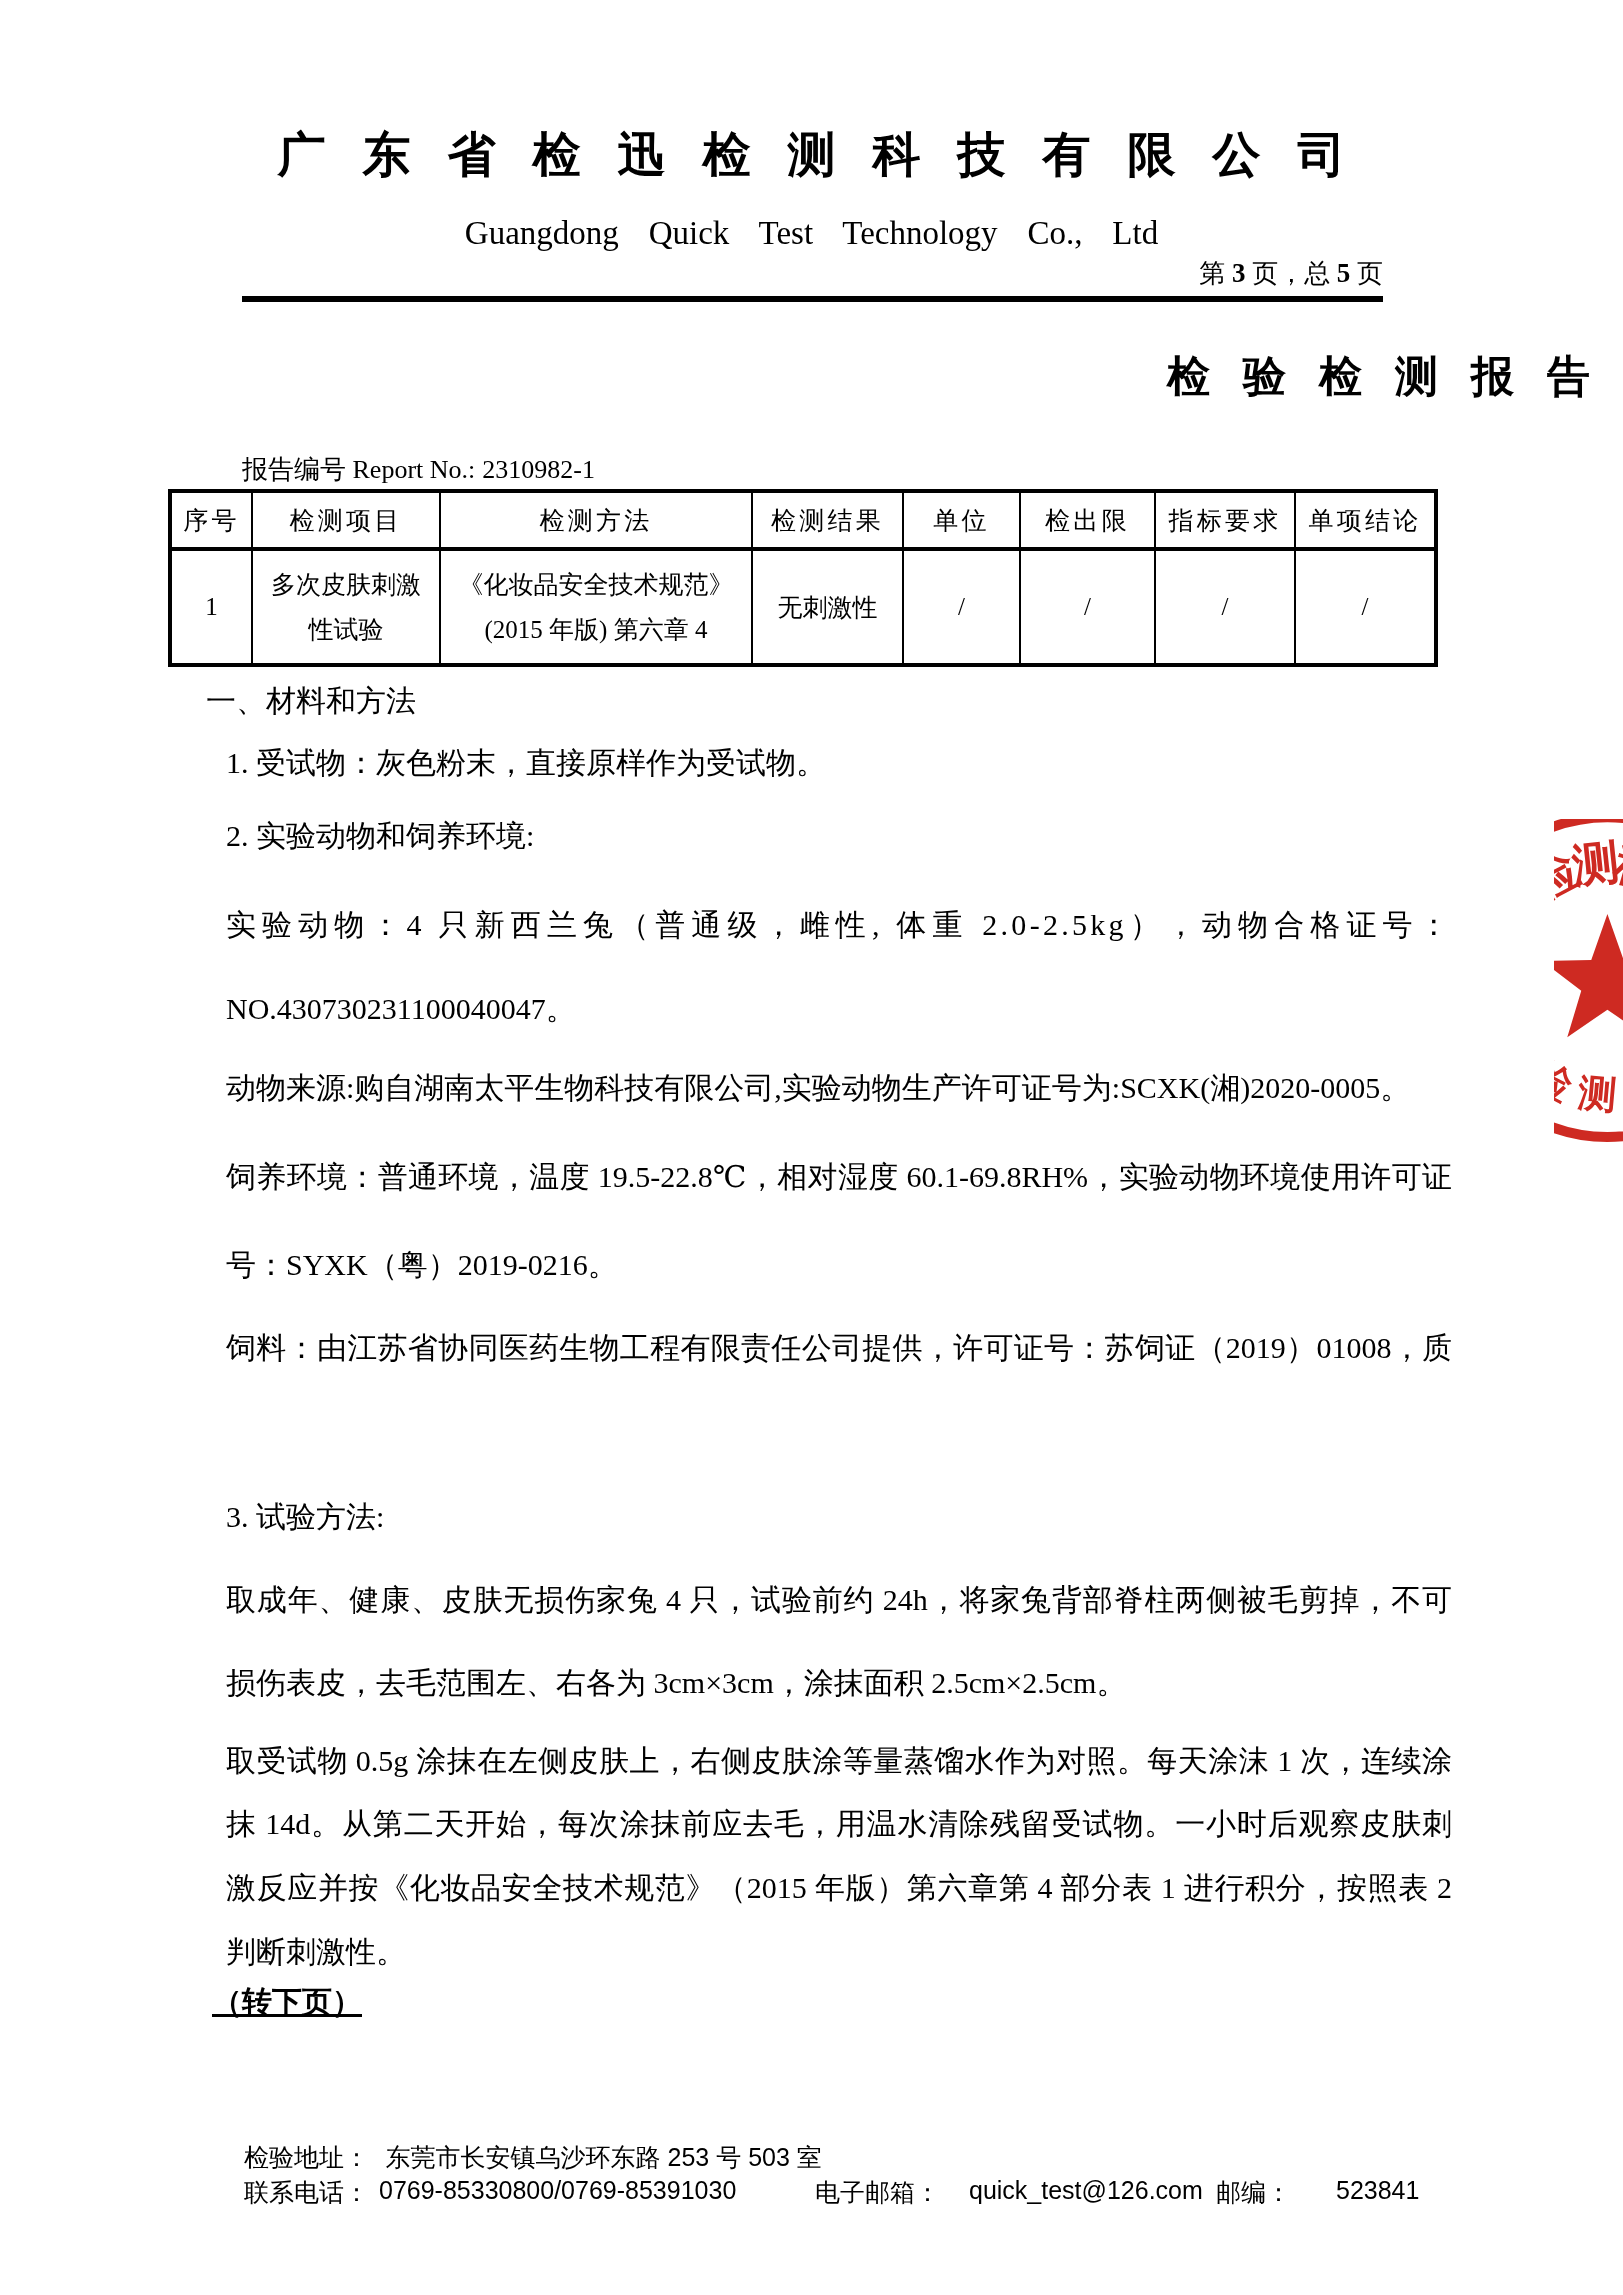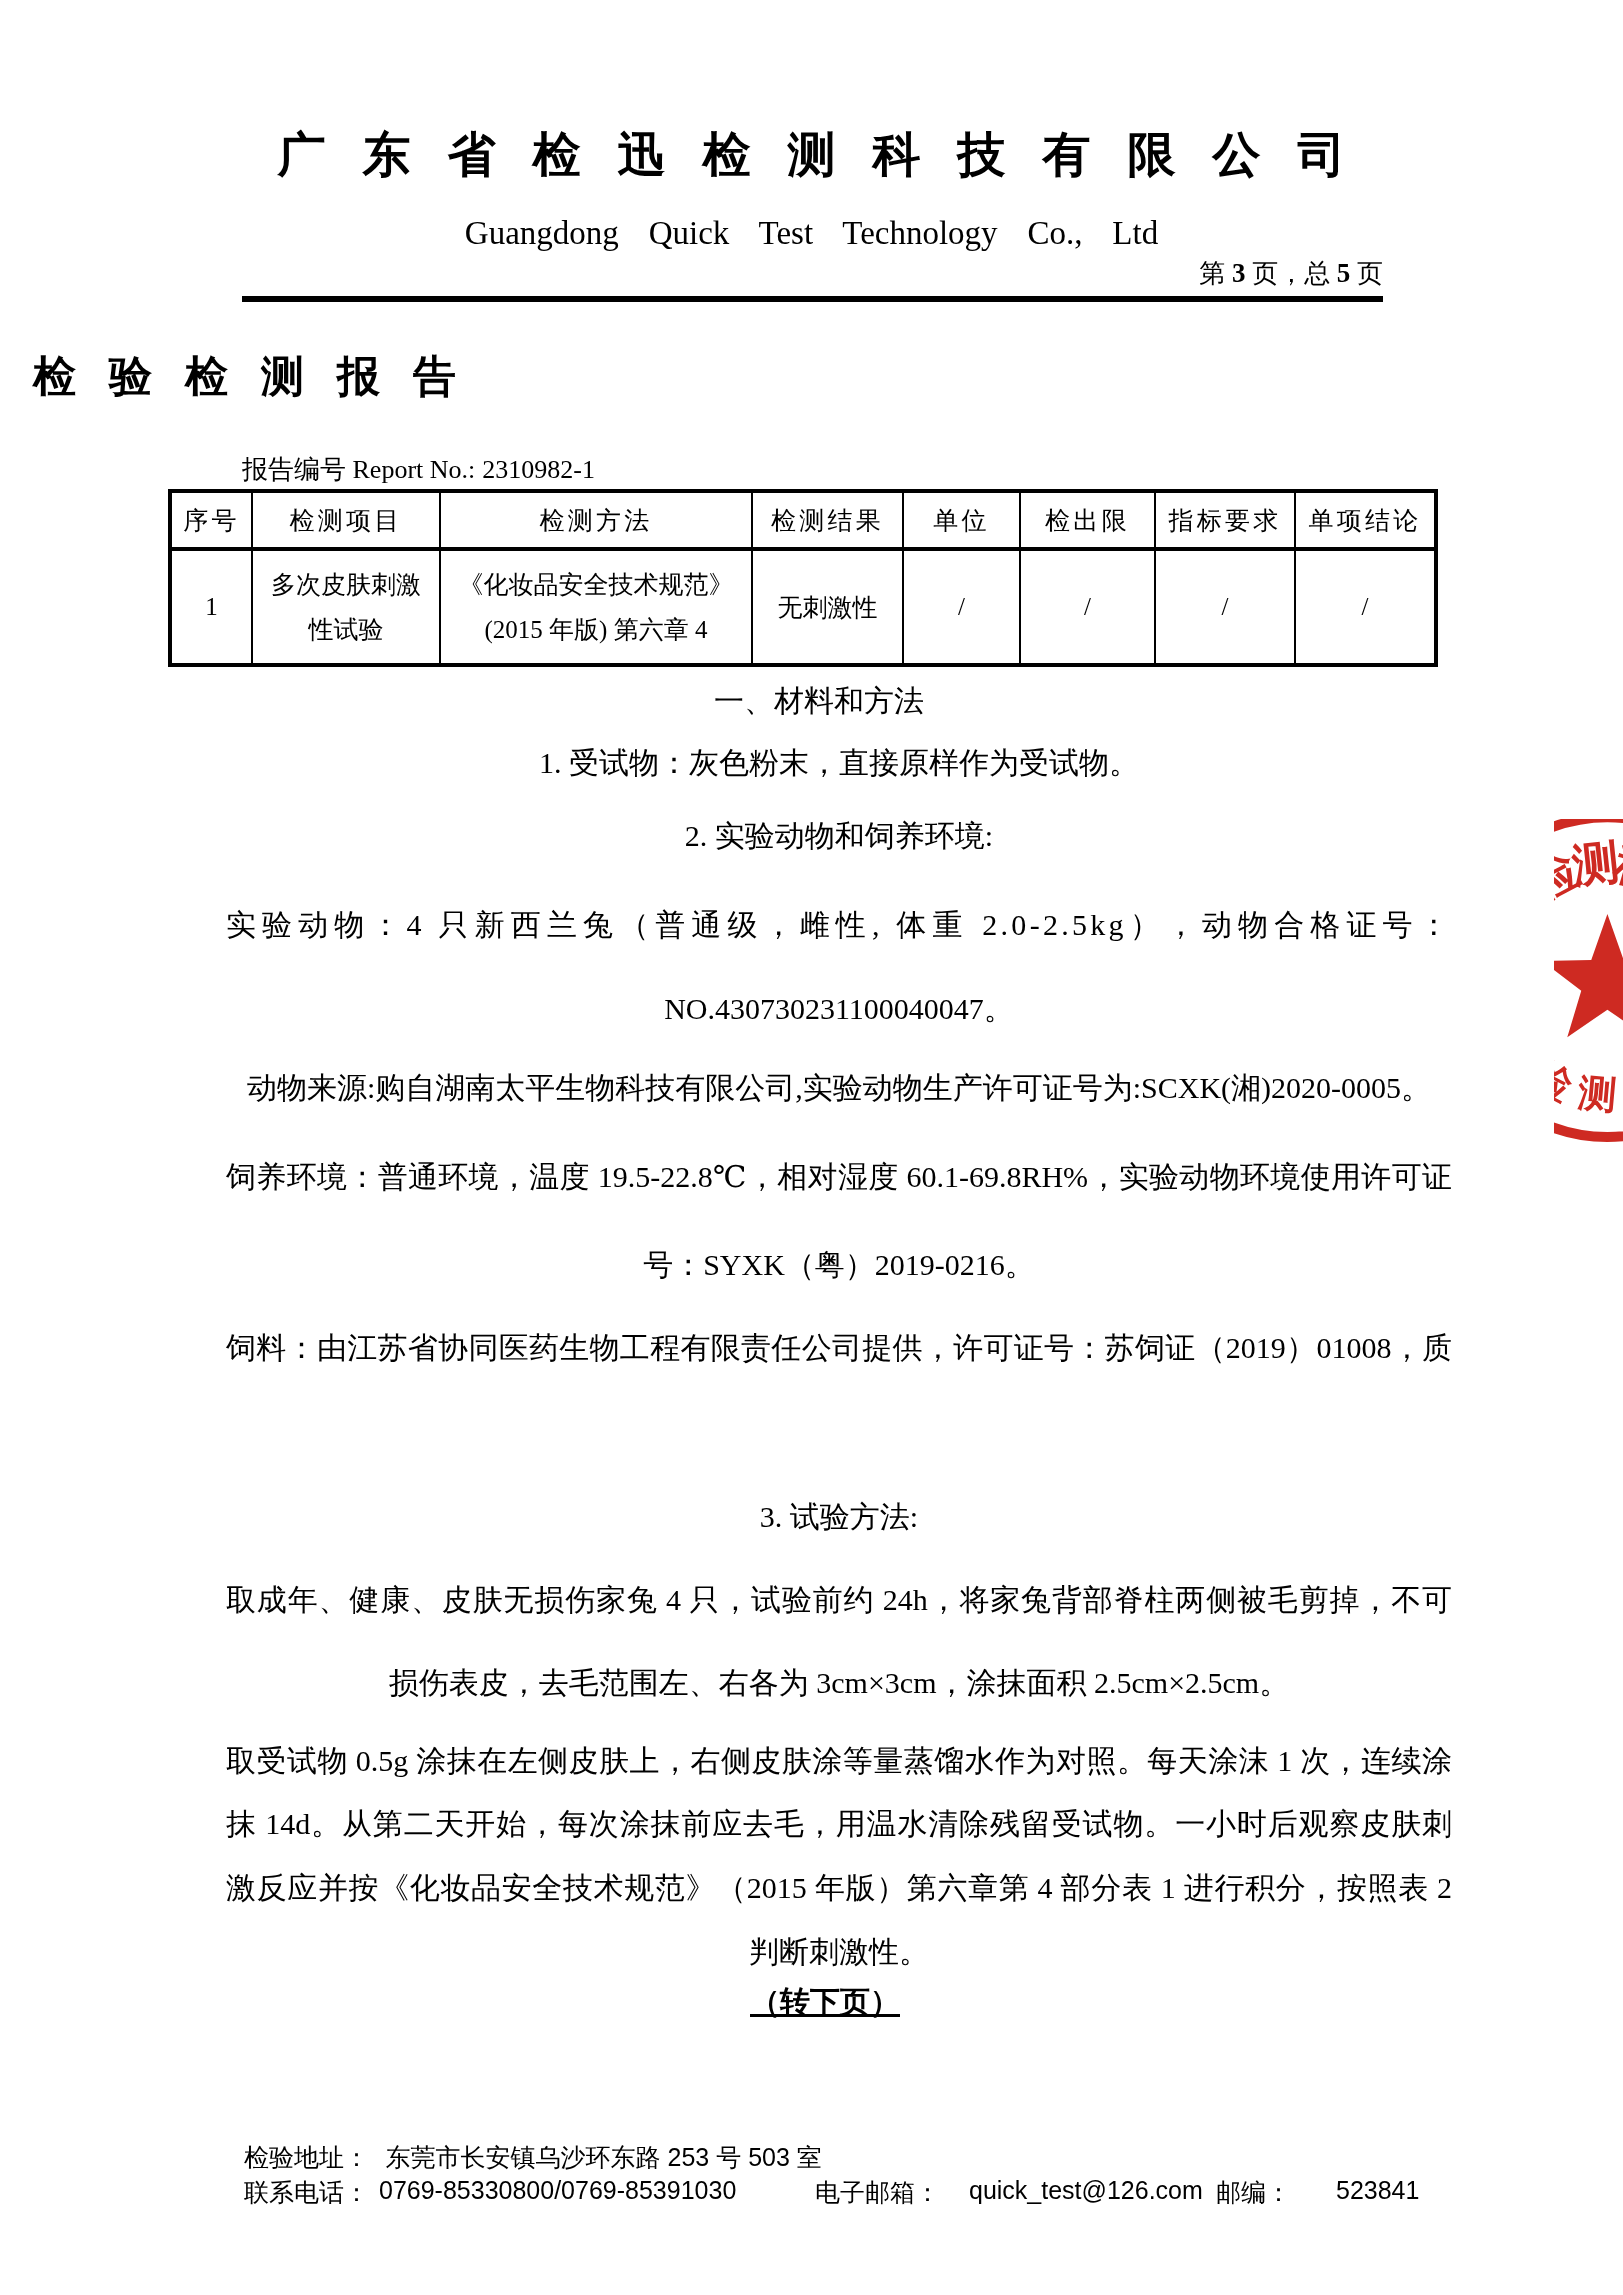--- a/index.html
+++ b/index.html
@@ -27,21 +27,21 @@
     position:absolute;top:256px;right:240px;
     font-size:26px;white-space:nowrap;
   }
   .page-info .num{font-weight:bold;margin:0 6.7px;font-size:27px;}
   .header-rule{
     position:absolute;top:296px;left:242px;width:1141px;height:5.8px;
     background:#000;
   }
   .doc-title{
     position:absolute;top:348px;left:0;width:100%;
-    text-align:left;font-size:43px;font-weight:bold;
+    text-align:right;font-size:43px;font-weight:bold;
     letter-spacing:33px;padding-left:33px;box-sizing:border-box;
     white-space:nowrap;
   }
   .report-no{
     position:absolute;top:452px;left:242px;font-size:26px;white-space:nowrap;
   }
   .report-no .val{margin-left:7px;}
   
   table.result{
     position:absolute;left:168px;top:489px;width:1266px;
@@ -56,21 +56,21 @@
     letter-spacing:3.3px;
   }
   table.result td{
     height:110px;border:2.5px solid #000;
     text-align:center;vertical-align:middle;
   }
   table.result .cline{line-height:45px;}
   
   .line{
     position:absolute;left:226px;width:1226px;
-    font-size:30px;line-height:1.12;white-space:nowrap;text-align:center;
+    font-size:30px;line-height:1.12;white-space:nowrap;
   }
   .line.sec{left:206px;}
   .line.just{white-space:normal;text-align:justify;text-align-last:justify;}
   .line.spread{letter-spacing:3.3px;}
   .line.bold{font-weight:bold;left:212px;text-decoration:underline;}
   
   .stamp{
     position:absolute;left:1554px;top:819px;width:70px;height:338px;
     overflow:hidden;pointer-events:none;
   }

